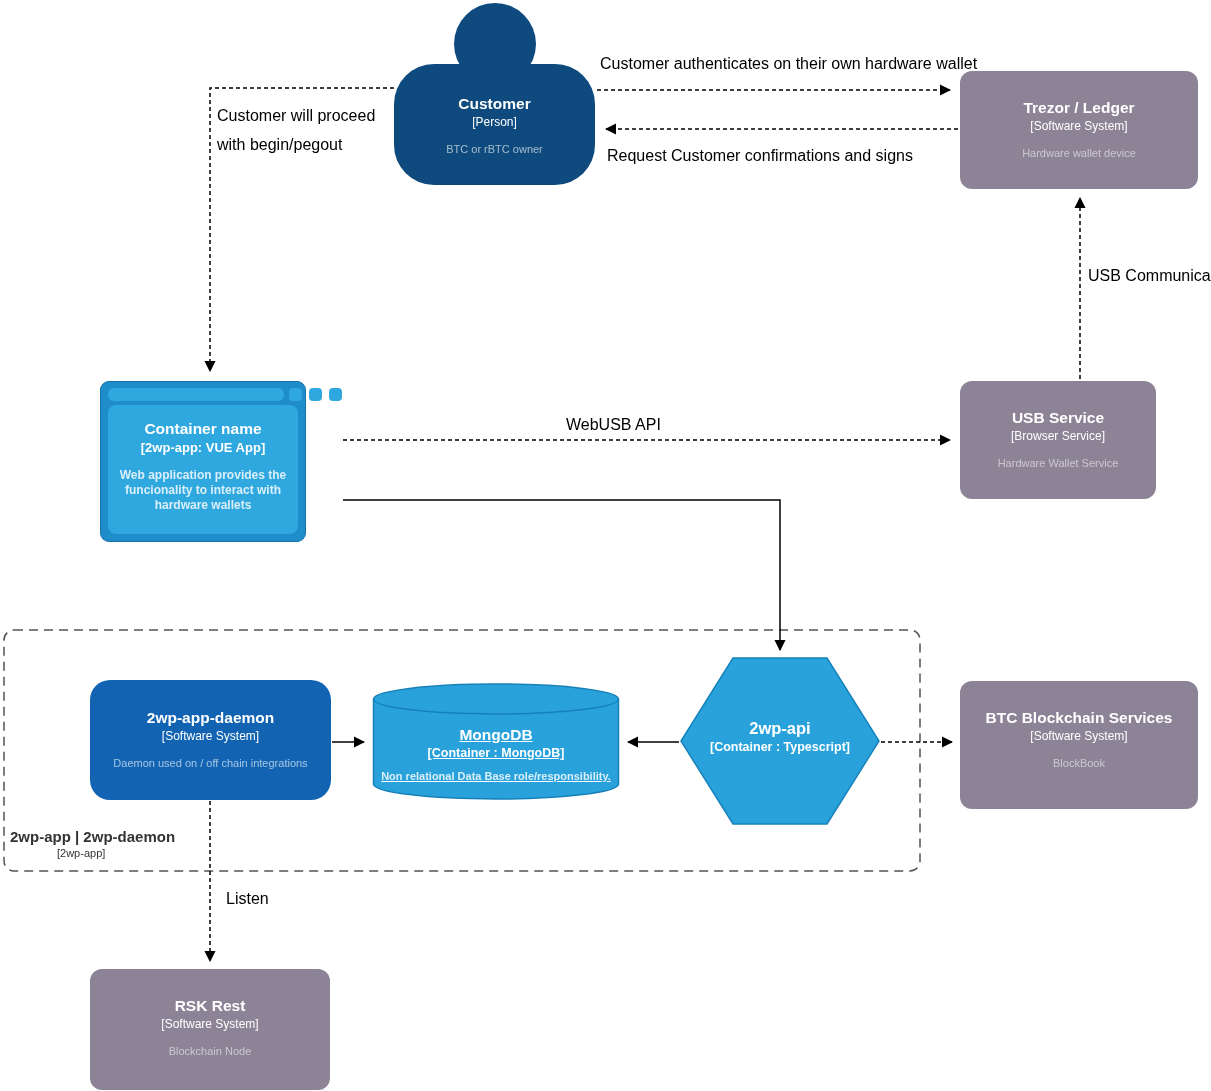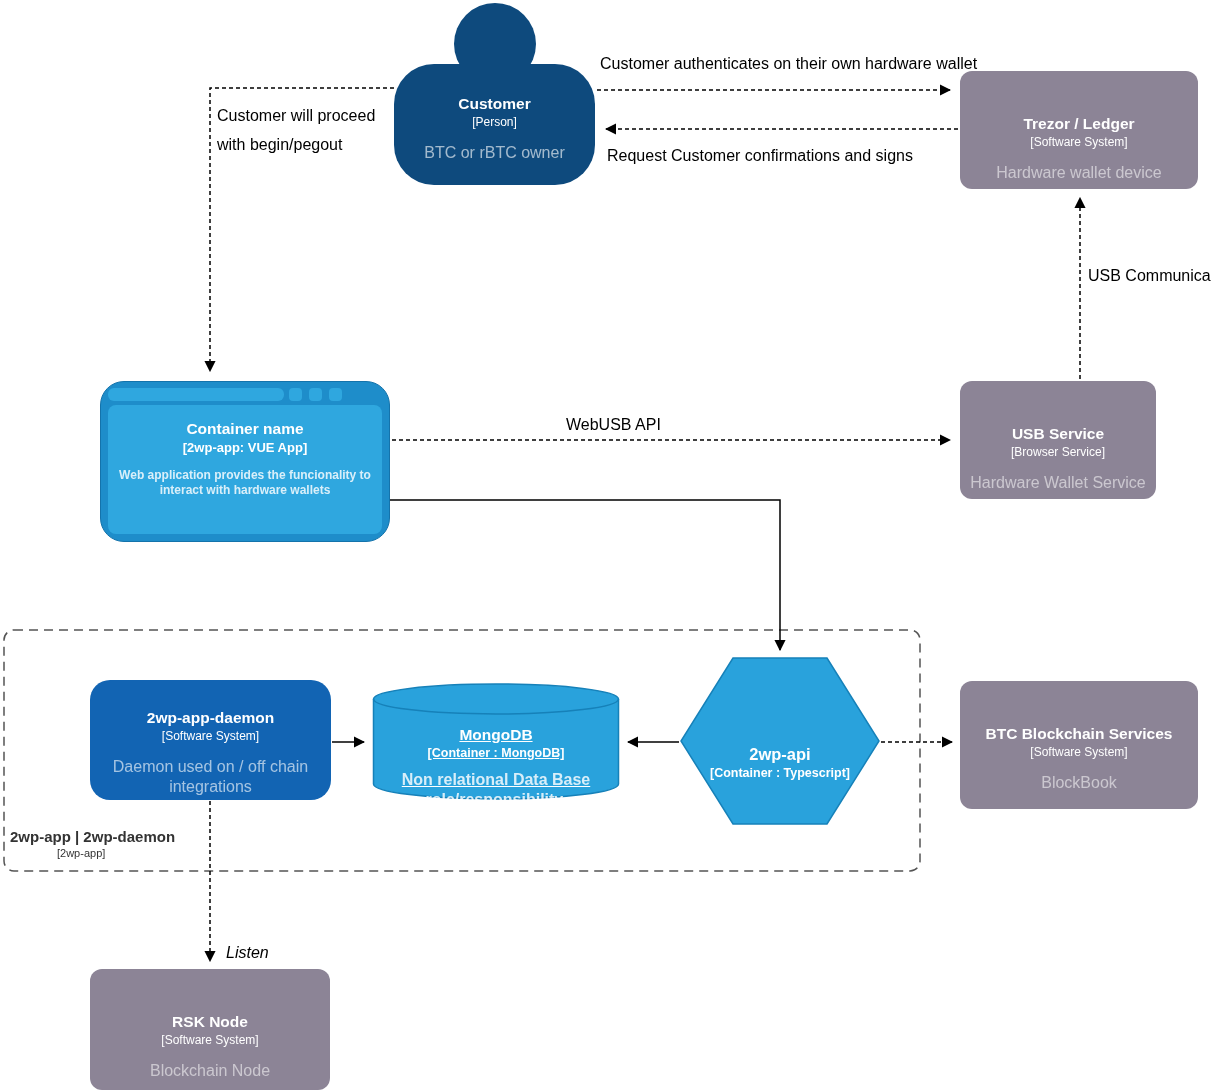--- a/index.html
+++ b/index.html
@@ -29,25 +29,25 @@
   #wires{position:absolute;left:0;top:0;z-index:1;}
   .node{
     position:absolute;
     z-index:2;
     text-align:center;
     color:#ffffff;
     box-sizing:border-box;
   }
   .title{font-size:15.5px;font-weight:bold;line-height:1.15;}
   .subtitle{font-size:12px;margin-top:2px;line-height:1.2;}
-  .desc{font-size:16px;margin-top:14px;line-height:1.25;}
+  .desc{font-size:11px;margin-top:14px;line-height:1.25;}
   .gray-box{
     background:var(--external-system);
     border-radius:12px;
-    padding-top:44px;
+    padding-top:28px;
   }
   .gray-box .desc{color:rgba(255,255,255,0.55);}
   .person-head{
     background:var(--person);
     border-radius:50%;
   }
   .person-body{
     background:var(--person);
     border-radius:40px;
     padding-top:31px;
@@ -78,21 +78,21 @@
     padding-top:15px;box-sizing:border-box;
   }
   .browser .title{font-size:15.5px;}
   .browser .subtitle{font-weight:bold;font-size:13px;}
   .browser .desc{font-weight:bold;color:rgba(255,255,255,0.82);margin-top:13px;font-size:12px;padding:0 6px;}
   .shape-svg{position:absolute;left:0;top:0;}
   .shape-text{position:relative;}
   .cyl .shape-text{padding-top:44px;}
   .cyl .subtitle{font-weight:bold;font-size:12.5px;}
   .cyl .desc{font-weight:bold;color:rgba(255,255,255,0.82);margin-top:9px;}
-  .hex .shape-text{padding-top:88px;}
+  .hex .shape-text{padding-top:62px;}
   .hex .title{font-size:16.5px;}
   .hex .subtitle{font-weight:bold;font-size:12.5px;}
   .hex .desc{font-weight:bold;color:rgba(255,255,255,0.82);margin-top:9px;padding:0 22px;}
   .edge-label{
     position:absolute;z-index:3;
     font-size:16px;color:#000;white-space:nowrap;
   }
   .boundary-label{
     position:absolute;z-index:3;color:#333;
   }
@@ -140,21 +140,21 @@
     <div class="subtitle">[Person]</div>
     <div class="desc">BTC or rBTC owner</div>
   </div>
 
   <div class="node gray-box" style="left:960px;top:71px;width:238px;height:118px;">
     <div class="title">Trezor / Ledger</div>
     <div class="subtitle">[Software System]</div>
     <div class="desc">Hardware wallet device</div>
   </div>
 
-  <div class="node browser" style="left:100px;top:381px;width:290px;height:161px;border-radius:24px;">
+  <div class="node browser" style="left:100px;top:381px;width:206px;height:161px;">
     <div class="addr"></div>
     <div class="btn" style="left:188px;"></div>
     <div class="btn" style="left:208px;"></div>
     <div class="btn" style="left:228px;"></div>
     <div class="pane">
       <div class="title">Container name</div>
       <div class="subtitle">[2wp-app: VUE App]</div>
       <div class="desc">Web application provides the funcionality to interact with hardware wallets</div>
     </div>
   </div>
@@ -193,31 +193,31 @@
     </div>
   </div>
 
   <div class="node gray-box" style="left:960px;top:681px;width:238px;height:128px;">
     <div class="title">BTC Blockchain Services</div>
     <div class="subtitle">[Software System]</div>
     <div class="desc">BlockBook</div>
   </div>
 
   <div class="node gray-box" style="left:90px;top:969px;width:240px;height:121px;">
-    <div class="title">RSK Node</div>
+    <div class="title">RSK Rest</div>
     <div class="subtitle">[Software System]</div>
     <div class="desc">Blockchain Node</div>
   </div>
 
   <div class="boundary-label" style="left:10px;top:828px;">
     <div class="boundary-title">2wp-app | 2wp-daemon</div>
     <div class="boundary-sub">[2wp-app]</div>
   </div>
 
   <div class="edge-label" style="left:600px;top:55px;">Customer authenticates on their own hardware wallet</div>
   <div class="edge-label" style="left:607px;top:147px;">Request Customer confirmations and signs</div>
   <div class="edge-label" style="left:217px;top:107px;">Customer will proceed</div>
   <div class="edge-label" style="left:217px;top:136px;">with begin/pegout</div>
   <div class="edge-label" style="left:1088px;top:267px;">USB Communications</div>
   <div class="edge-label" style="left:566px;top:416px;">WebUSB API</div>
-  <div class="edge-label" style="left:226px;top:944px;font-style:italic;">Listen</div>
+  <div class="edge-label" style="left:226px;top:890px;">Listen</div>
 
 </div>
 
 </body></html>

